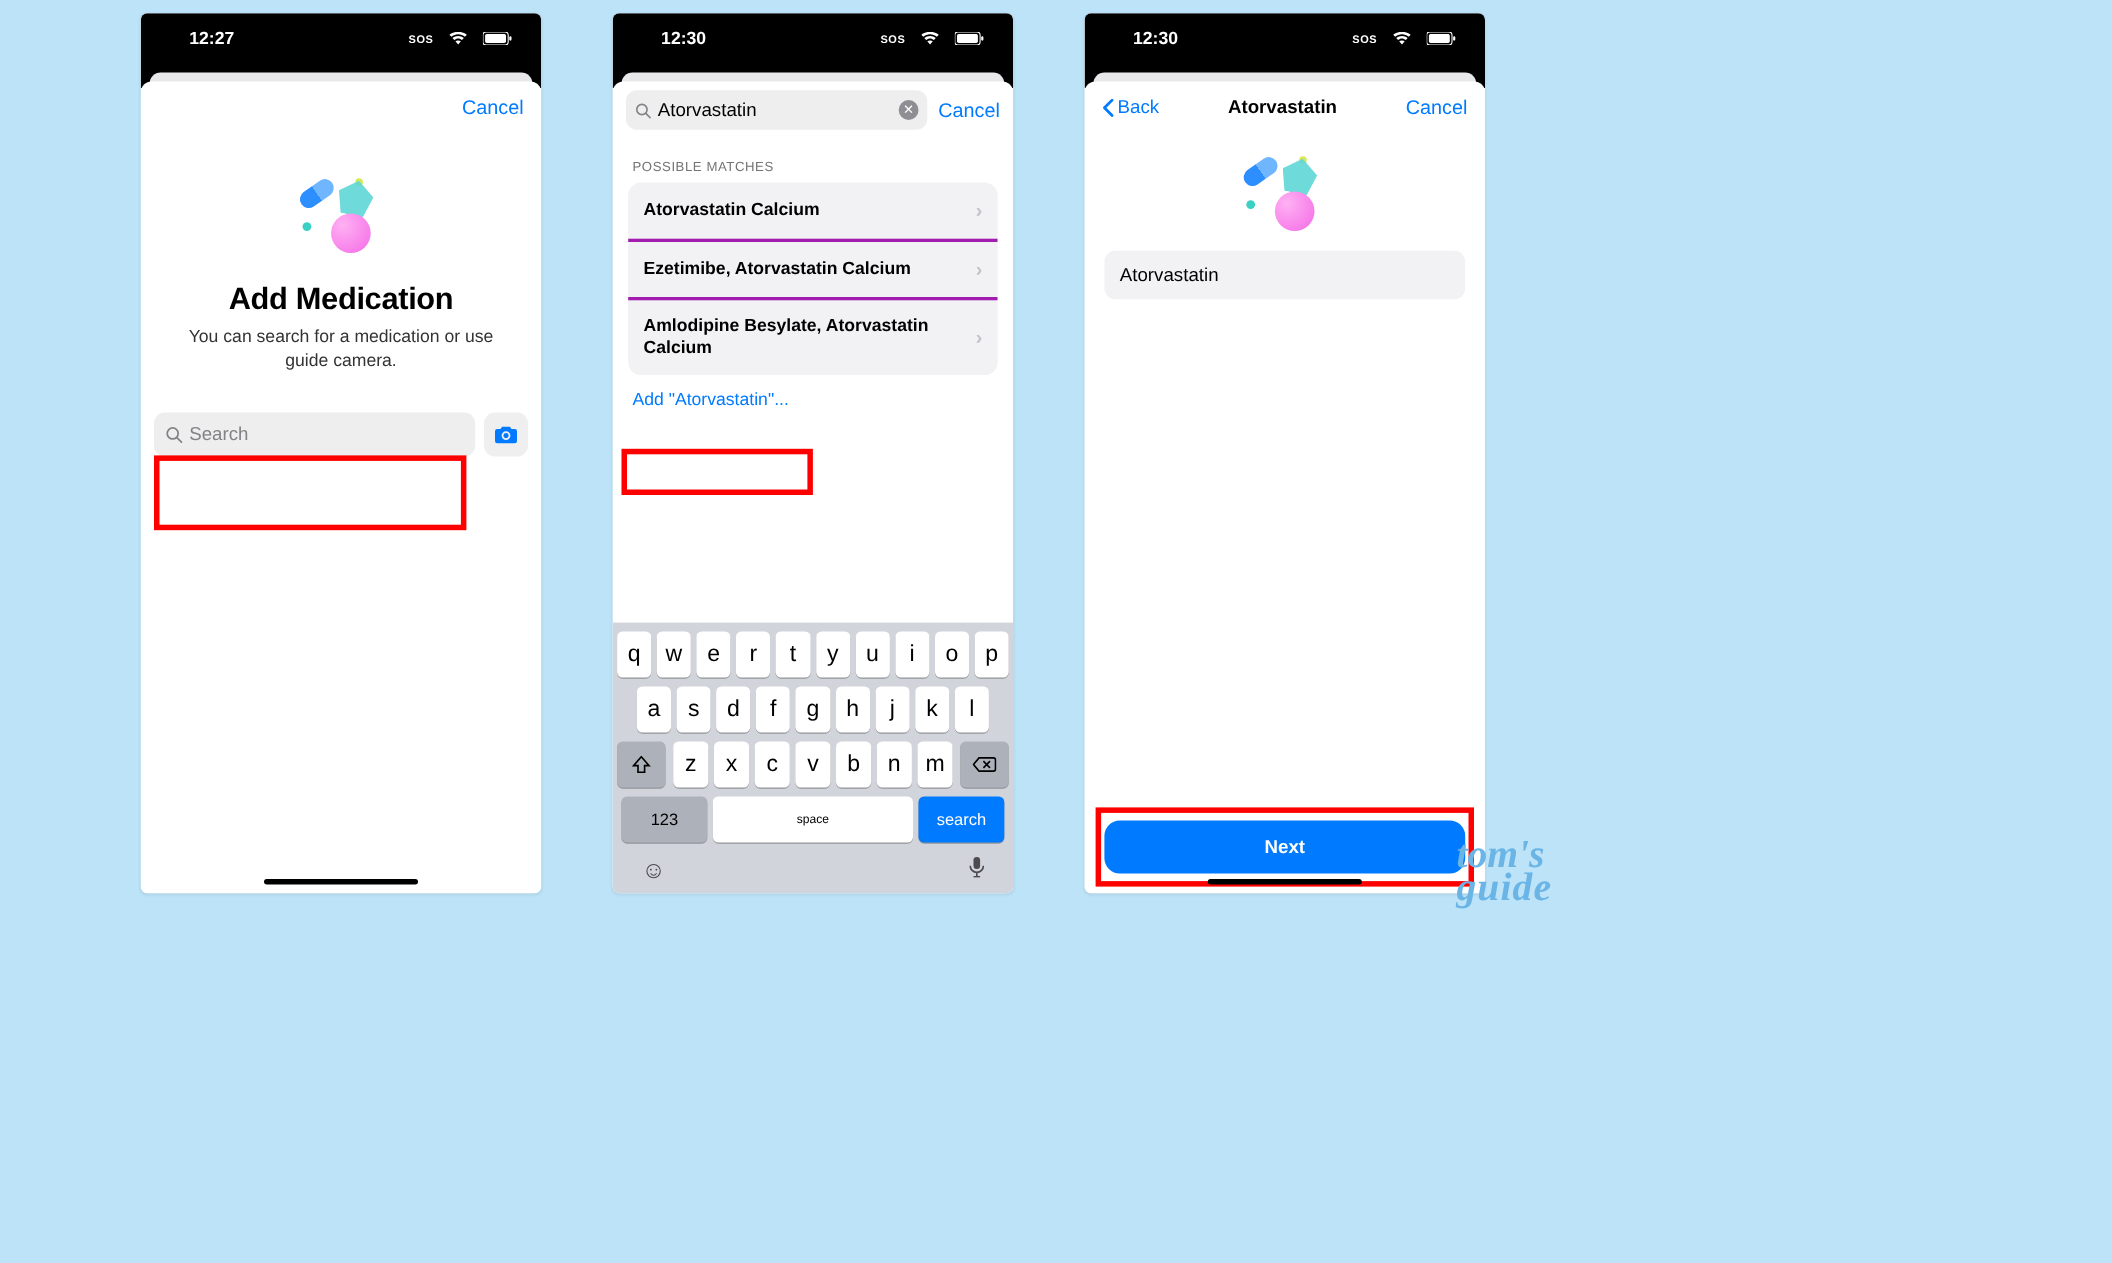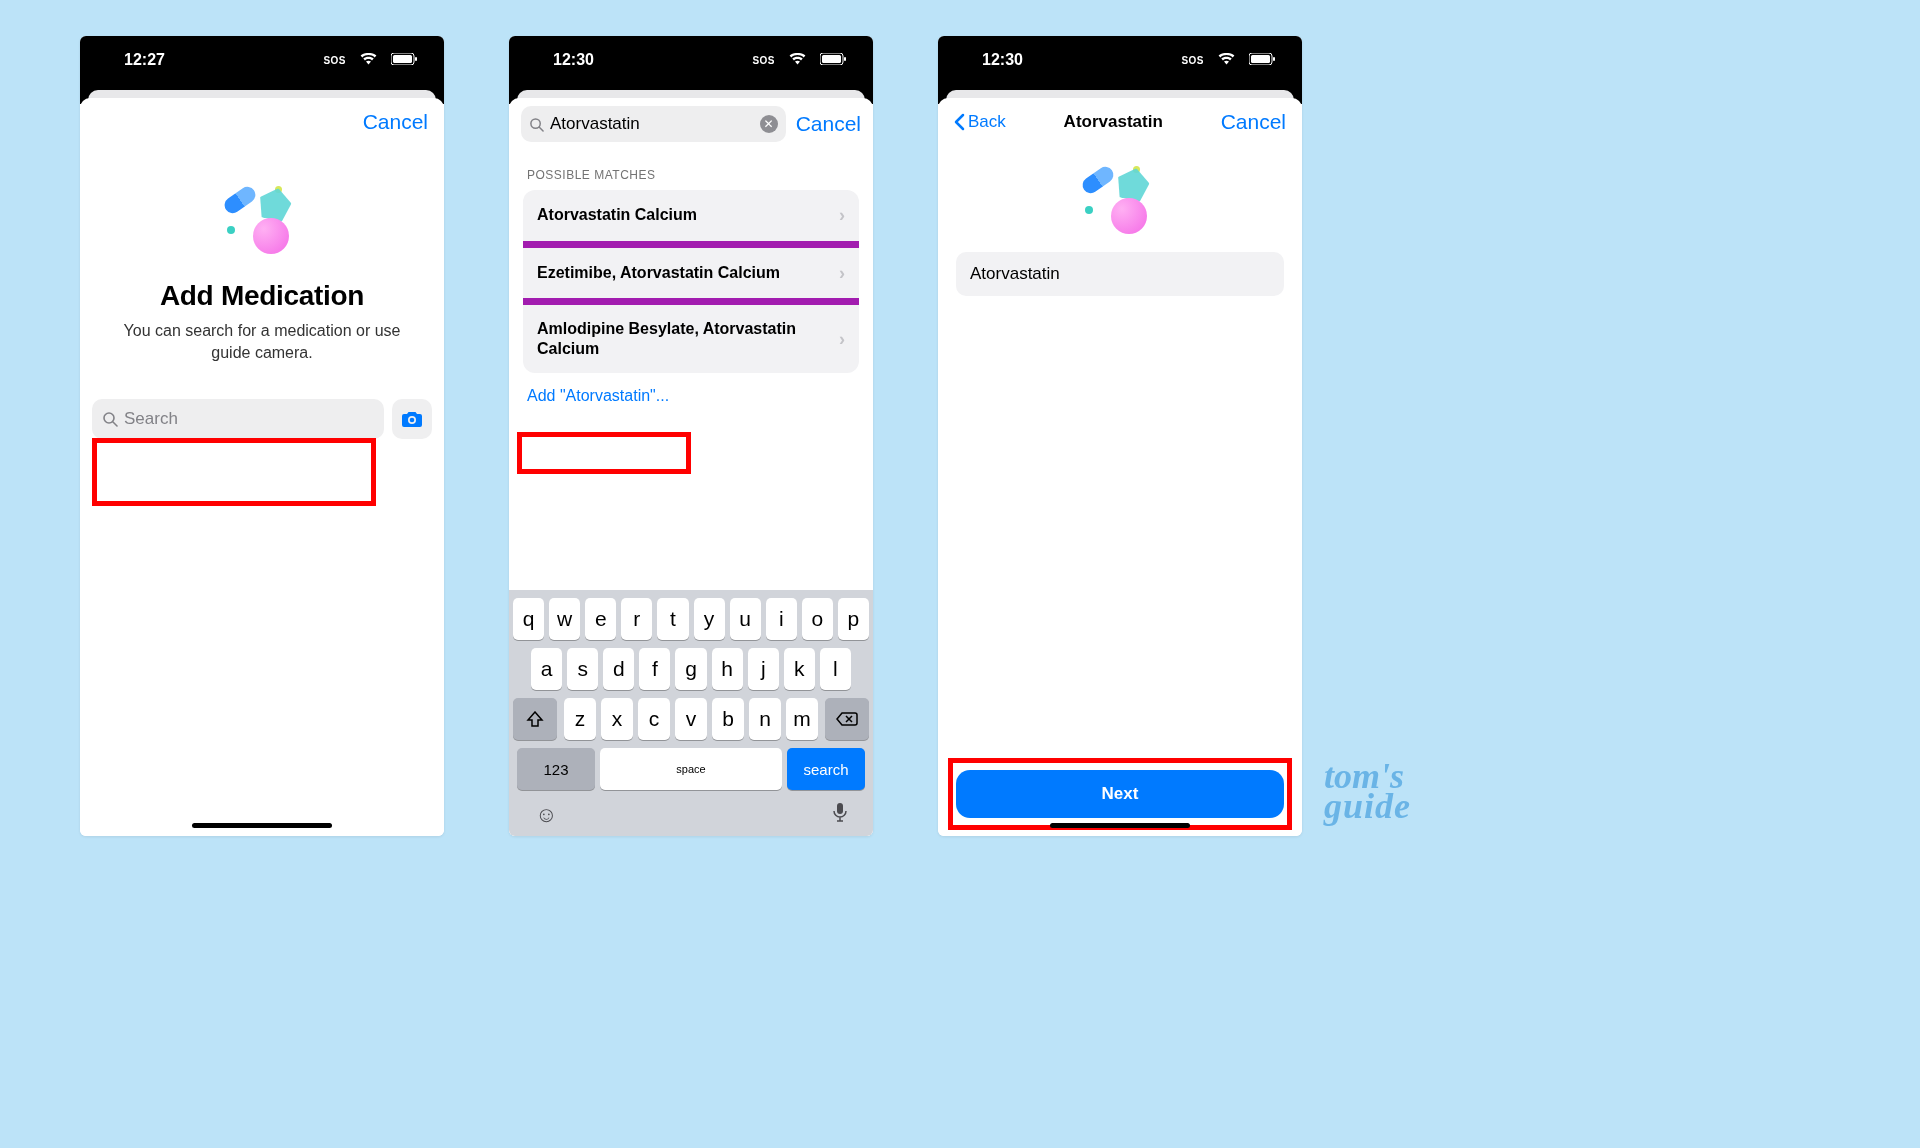--- a/index.html
+++ b/index.html
@@ -7,21 +7,22 @@
     background: #bce3f8;
     font-family: -apple-system, BlinkMacSystemFont, "Segoe UI", Arial, sans-serif;
     width: 1441px;
     height: 840px;
     position: relative;
     overflow: hidden;
   }
   .phones {
     display: flex;
     gap: 65px;
-    padding: 36px 80px;
+    padding: 12px 80px;
+    margin-left: 48px;
   }
   .phone {
     width: 364px;
     height: 800px;
     background: #fff;
     border-radius: 6px;
     overflow: hidden;
     position: relative;
     box-shadow: 0 1px 3px rgba(0,0,0,0.08);
   }
@@ -67,21 +68,21 @@
   }
   .nav-title {
     font-size: 17px;
     font-weight: 600;
     color: #000;
     text-align: center;
     flex: 1;
   }
   .nav-link {
     color: #007aff;
-    font-size: 21px;
+    font-size: 18px;
     font-weight: 400;
     cursor: pointer;
   }
   .nav-back {
     color: #007aff;
     font-size: 17px;
     display: flex;
     align-items: center;
     gap: 2px;
     cursor: pointer;
@@ -149,21 +150,21 @@
   }
   .section-header {
     font-size:12px; color:#737373; letter-spacing:0.5px; padding: 16px 18px 8px;
   }
   .match-list {
     margin: 0 14px; background:#f2f2f4; border-radius:12px; overflow:hidden;
   }
   .match-item {
     display:flex; justify-content:space-between; align-items:center;
     padding: 14px 14px; font-size:16px; color:#000; font-weight:600;
-    border-bottom:7px solid #a21caf; cursor:pointer; line-height:1.25;
+    border-bottom:3px solid #a21caf; cursor:pointer; line-height:1.25;
   }
   .match-item:last-child { border-bottom:none; }
   .chev { color:#c4c4c8; font-size:18px; }
   .add-custom {
     color:#007aff; font-size:16px; padding: 14px 18px; cursor:pointer;
   }
   
   
   .keyboard {
     position:absolute; bottom:0; left:0; right:0; background:#d1d4da;

